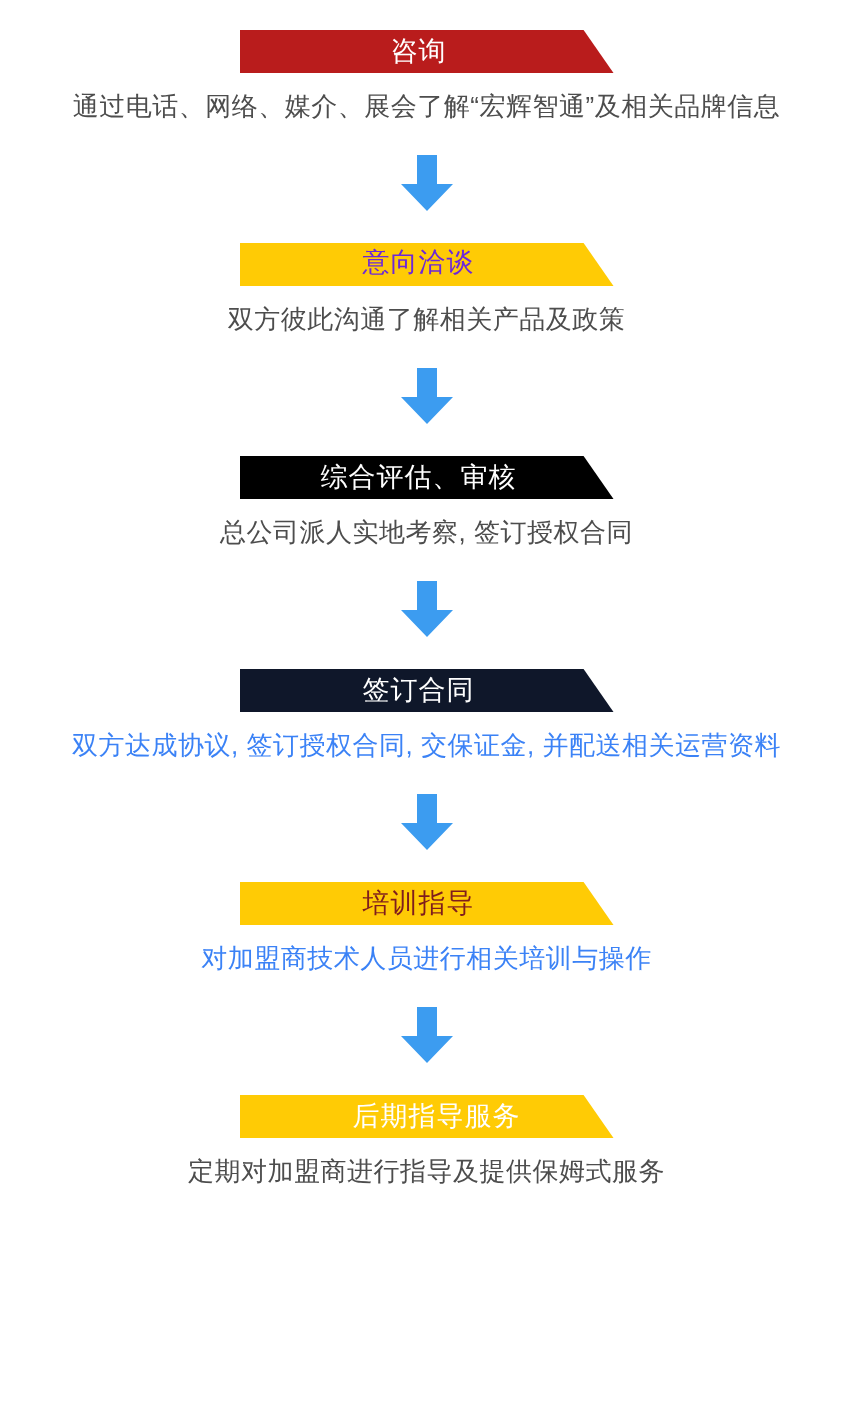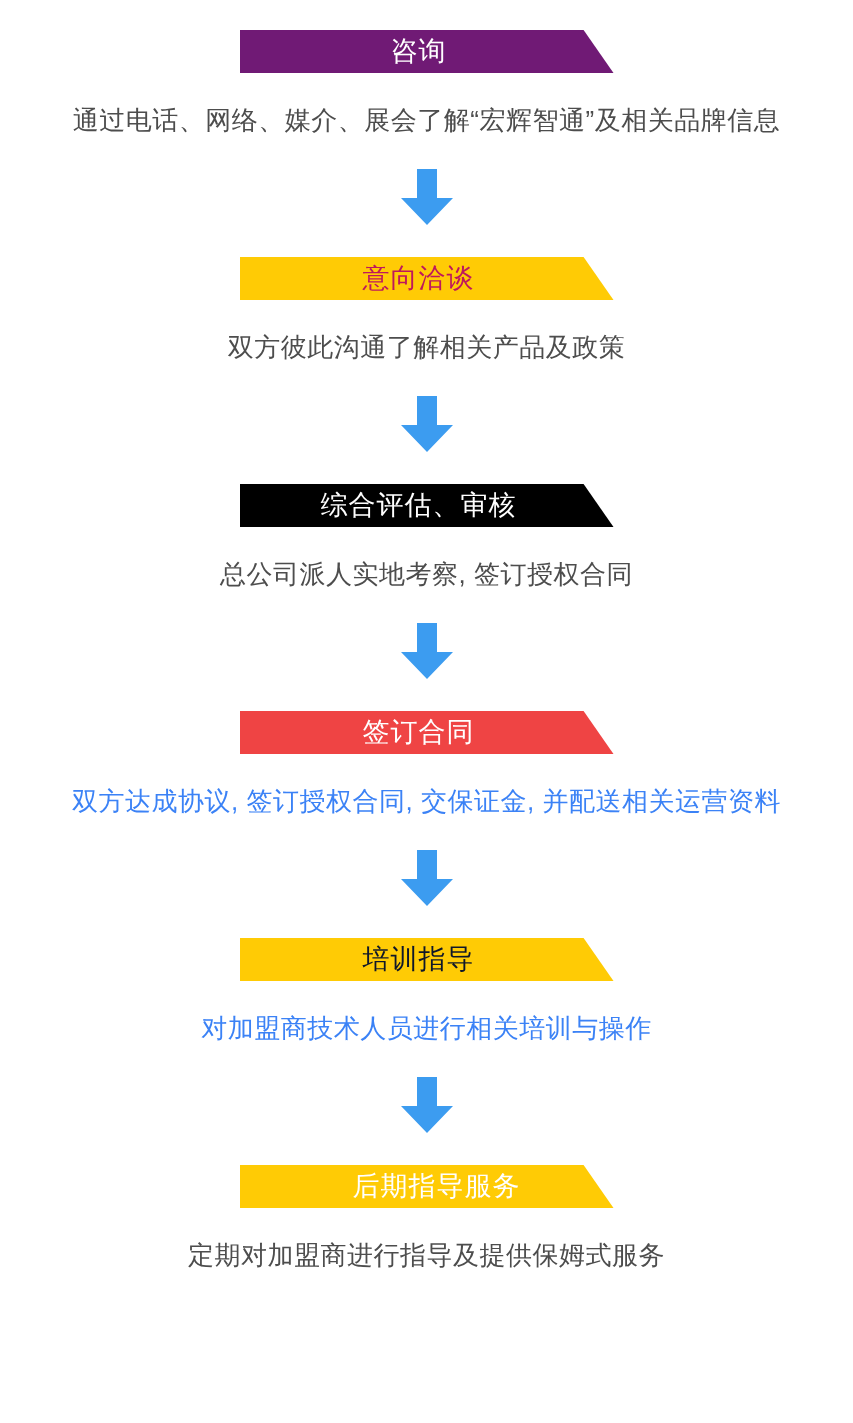--- a/index.html
+++ b/index.html
@@ -52,21 +52,21 @@
     font-size: 27px;
     line-height: 43px;
     font-weight: 300;
     letter-spacing: 1px;
     white-space: nowrap;
     transform: translateX(-8px);
   }
 
   
   .desc {
-    margin-top: 30px;
+    margin-top: 16px;
     color: #4d4d4d;
     font-size: 26px;
     line-height: 34px;
     font-weight: 400;
     letter-spacing: 0.5px;
     white-space: nowrap;
     text-align: center;
   }
 
   
@@ -84,34 +84,34 @@
     width: 66px;
     height: 56px;
   }
 </style>
 </head>
 <body style="background: rgb(255, 255, 255);">
 
 <div class="flow">
 
   <div class="step">
-    <div class="banner" style="background: #701a75;">
+    <div class="banner" style="background: #b91c1c;">
       <span class="banner-title" style="color: rgb(255, 255, 255);">咨询</span>
     </div>
     <div class="desc" style="color: rgb(77, 77, 77);">通过电话、网络、媒介、展会了解“宏辉智通”及相关品牌信息</div>
     <div class="arrow-wrap">
       <svg class="arrow-svg" viewBox="0 0 66 56">
         <polygon points="23,0 43,0 43,29 59,29 33,56 7,29 23,29" fill="#3C9CF0"></polygon>
       </svg>
     </div>
   </div>
 
   <div class="step">
     <div class="banner" style="background: rgb(255, 203, 5);">
-      <span class="banner-title" style="color: #be185d;">意向洽谈</span>
+      <span class="banner-title" style="color: #6d28d9; font-family: Liberation Mono, monospace;">意向洽谈</span>
     </div>
     <div class="desc" style="color: rgb(77, 77, 77);">双方彼此沟通了解相关产品及政策</div>
     <div class="arrow-wrap">
       <svg class="arrow-svg" viewBox="0 0 66 56">
         <polygon points="23,0 43,0 43,29 59,29 33,56 7,29 23,29" fill="#3C9CF0"></polygon>
       </svg>
     </div>
   </div>
 
   <div class="step">
@@ -120,34 +120,34 @@
     </div>
     <div class="desc" style="color: rgb(77, 77, 77);">总公司派人实地考察, 签订授权合同</div>
     <div class="arrow-wrap">
       <svg class="arrow-svg" viewBox="0 0 66 56">
         <polygon points="23,0 43,0 43,29 59,29 33,56 7,29 23,29" fill="#3C9CF0"></polygon>
       </svg>
     </div>
   </div>
 
   <div class="step">
-    <div class="banner" style="background: #ef4444;">
+    <div class="banner" style="background: #0f172a;">
       <span class="banner-title" style="color: rgb(255, 255, 255);">签订合同</span>
     </div>
     <div class="desc" style="color: #3b82f6;">双方达成协议, 签订授权合同, 交保证金, 并配送相关运营资料</div>
     <div class="arrow-wrap">
       <svg class="arrow-svg" viewBox="0 0 66 56">
         <polygon points="23,0 43,0 43,29 59,29 33,56 7,29 23,29" fill="#3C9CF0"></polygon>
       </svg>
     </div>
   </div>
 
   <div class="step">
     <div class="banner" style="background: rgb(255, 203, 5);">
-      <span class="banner-title" style="color: #0f172a;">培训指导</span>
+      <span class="banner-title" style="color: #7f1d1d;">培训指导</span>
     </div>
     <div class="desc" style="color: #3b82f6;">对加盟商技术人员进行相关培训与操作</div>
     <div class="arrow-wrap">
       <svg class="arrow-svg" viewBox="0 0 66 56">
         <polygon points="23,0 43,0 43,29 59,29 33,56 7,29 23,29" fill="#3C9CF0"></polygon>
       </svg>
     </div>
   </div>
 
   <div class="step">

